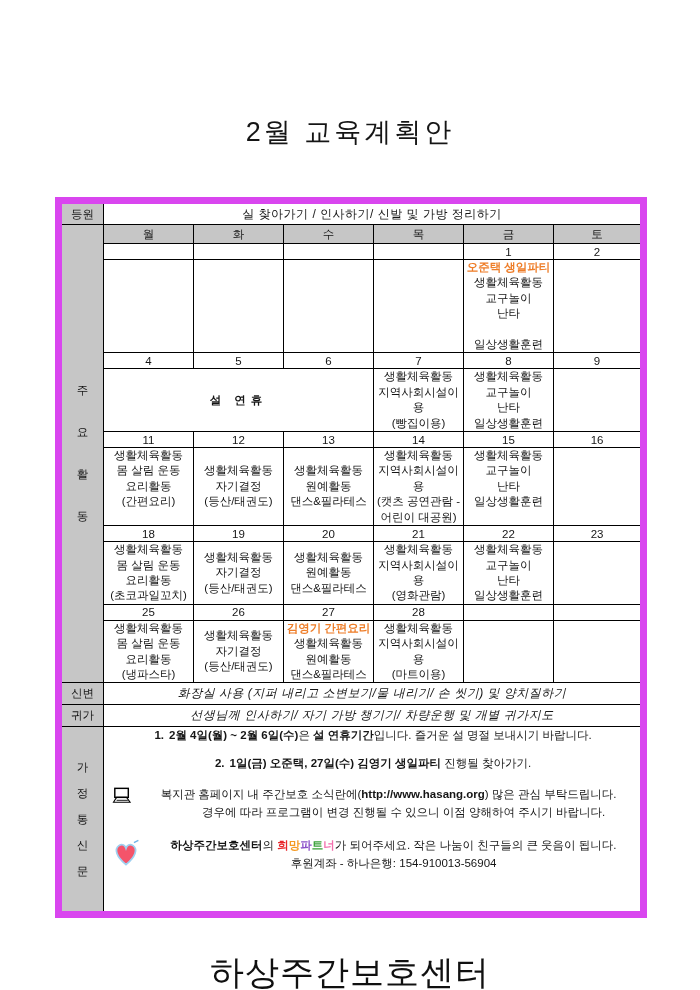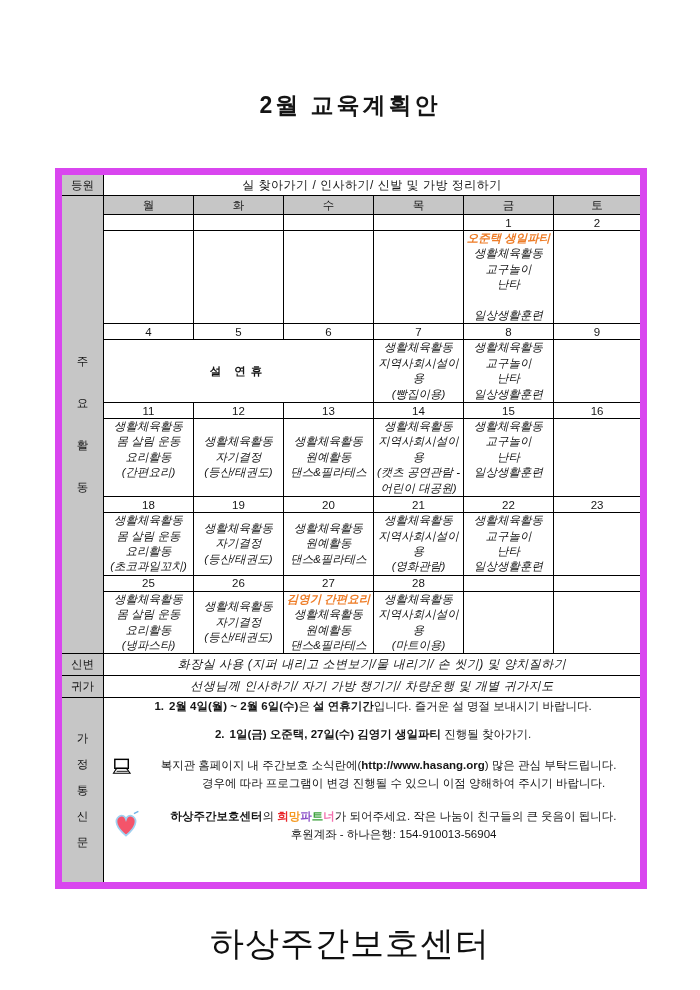--- a/index.html
+++ b/index.html
@@ -1,22 +1,22 @@
 <!DOCTYPE html>
 <html><head>
 <meta charset="utf-8">
 <style>
   html,body{margin:0;padding:0;}
   body{
     width:700px;height:990px;background:#ffffff;position:relative;
     font-family:"Liberation Sans","DejaVu Sans",sans-serif;color:#111;
   }
   .doc-title{
-    padding-top:90px;text-align:center;font-size:23px;font-weight:bold;
-    letter-spacing:3px;color:#151515;
+    padding-top:90px;text-align:center;font-size:27px;font-weight:normal;
+    letter-spacing:3px;color:#151515;margin-top:24px;
   }
   table.cal{
     border-collapse:collapse;table-layout:fixed;
     margin:47px 0 0 55px;width:585px;border:7px solid #d946ef;
   }
   table.cal td{
     border:1px solid #000;padding:0;font-size:11.5px;color:#151515;
     overflow:hidden;
   }
   col.c-label{width:45px;}
@@ -26,24 +26,24 @@
     text-align:center;font-size:12px;letter-spacing:0.5px;height:20px;vertical-align:middle;
   }
   .row-pers td.content,.row-ret td.content{height:21px;font-style:italic;}
   .dayhdr td{
     background:#c6c6c6;text-align:center;height:18px;font-size:12.5px;
     vertical-align:middle;border-bottom:3px double #000;
   }
   .daterow td{height:15px;text-align:center;vertical-align:middle;font-size:11.5px;}
   .contentrow td{vertical-align:top;text-align:center;line-height:1.34;padding-top:2px;}
   .h80{height:78px;} .h62{height:60px;} .h61{height:59px;} .h57{height:55px;}
-  .pre{white-space:pre-line;font-style:italic;}
+  .pre{white-space:pre-line;}
   .red{color:#d40000;}
   .blue{color:#2233cc;}
-  .event{color:#ee7d28;font-weight:bold;font-style:italic;}
+  .event{color:#ee7d28;font-weight:bold;}
   .holiday{
     color:#e00000;font-weight:bold;font-size:13px;letter-spacing:5px;
     vertical-align:middle !important;text-align:center;
   }
   .vcell{display:flex;flex-direction:column;align-items:center;justify-content:center;height:100%;}
   .vcell.main{gap:27px;}
   .vcell.news{gap:11px;}
   td.notes{padding:12px 6px 8px 10px;text-align:center;font-size:12px;vertical-align:top;}
   .note-line{margin:0 0 10px 2px;line-height:1.5;}
   .note-line .num{font-weight:bold;margin-right:5px;}

